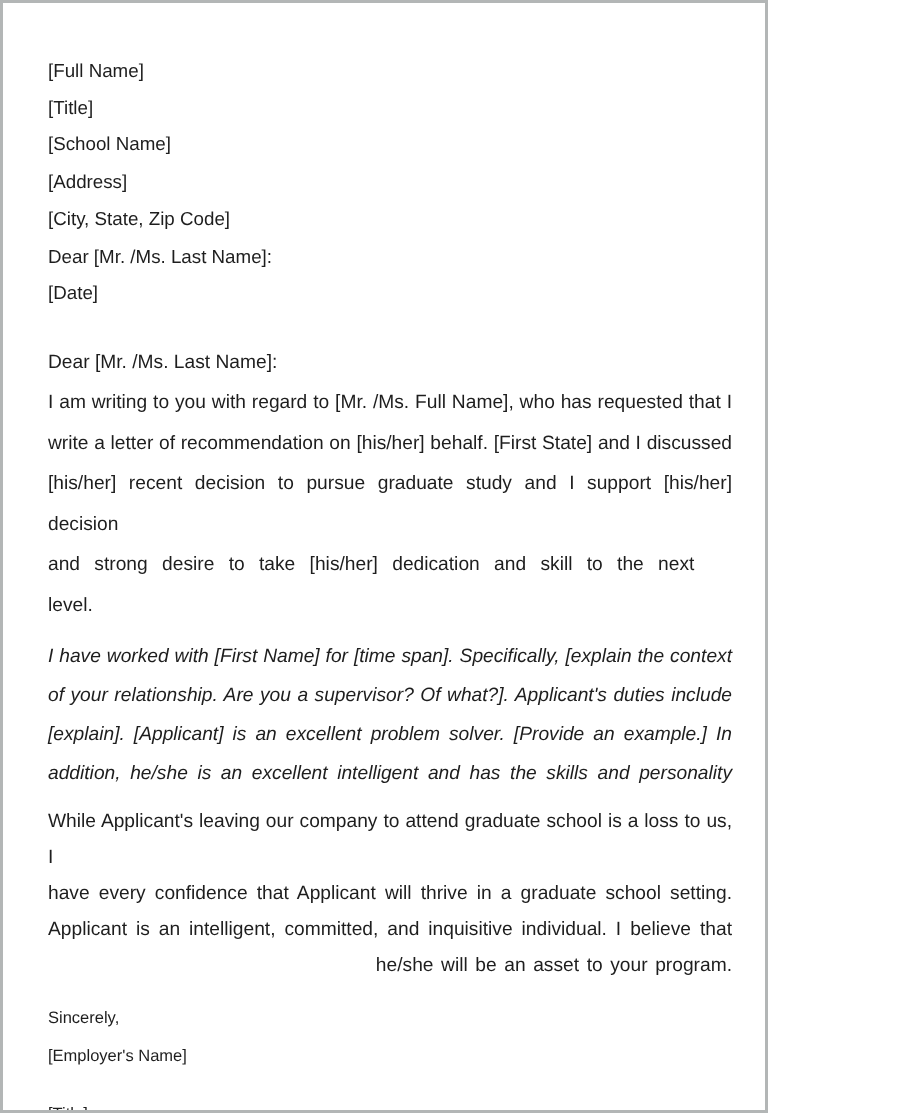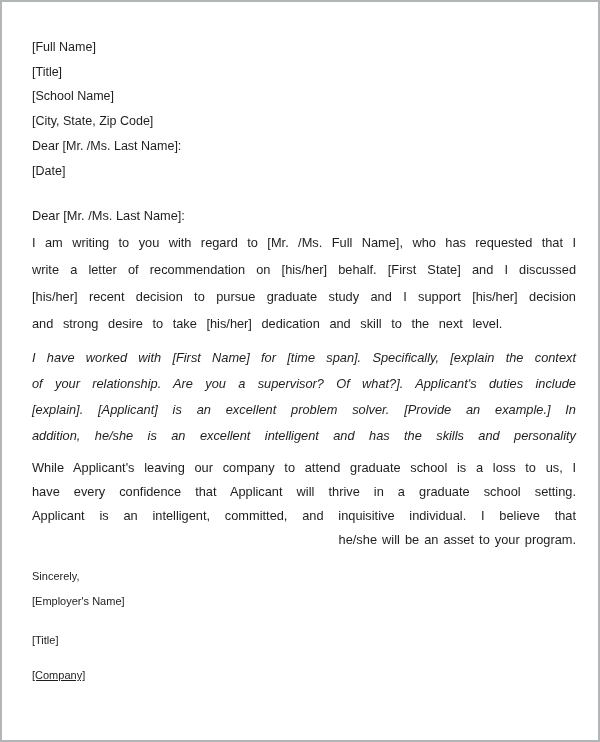--- a/index.html
+++ b/index.html
@@ -2,21 +2,21 @@
 <html style="--page-bg: #ffffff; --border-color: #b3b6b6; --text-color: #1e1e1e;"><head>
 <meta charset="utf-8">
 <style>
   html, body {
     margin: 0;
     padding: 0;
     background: #ffffff;
   }
   .page {
     box-sizing: border-box;
-    width: 600px;
+    width: 512px;
     height: 742px;
     background: var(--page-bg, #ffffff);
     border: 2px solid var(--border-color, #b3b6b6);
     padding: 33px 22px 0 30px;
     overflow: hidden;
     font-family: "Liberation Sans", "DejaVu Sans", sans-serif;
     color: var(--text-color, #1e1e1e);
   }
   
   .hline {
@@ -65,20 +65,21 @@
 </style>
 </head>
 <body>
 
 <div class="page">
 
   <div class="header-block">
     <div class="hline">[Full Name]</div>
     <div class="hline">[Title]</div>
     <div class="hline">[School Name]</div>
+    <div class="hline">[Address]</div>
     <div class="hline">[City, State, Zip Code]</div>
     <div class="hline">Dear [Mr. /Ms. Last Name]:</div>
     <div class="hline">[Date]</div>
   </div>
 
   <div class="salutation">Dear [Mr. /Ms. Last Name]:</div>
 
   <div class="para para-1">
     <div class="line jline">I am writing to you with regard to [Mr. /Ms. Full Name], who has requested that I</div>
     <div class="line jline">write a letter of recommendation on [his/her] behalf. [First State] and I discussed</div>

